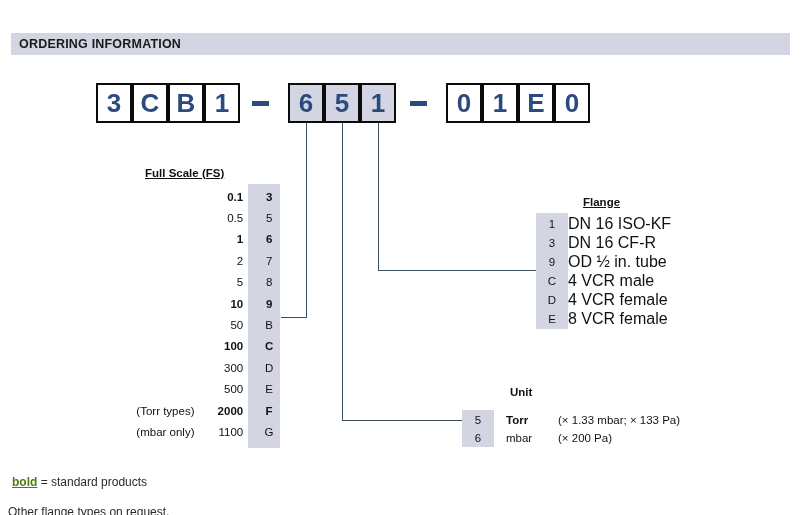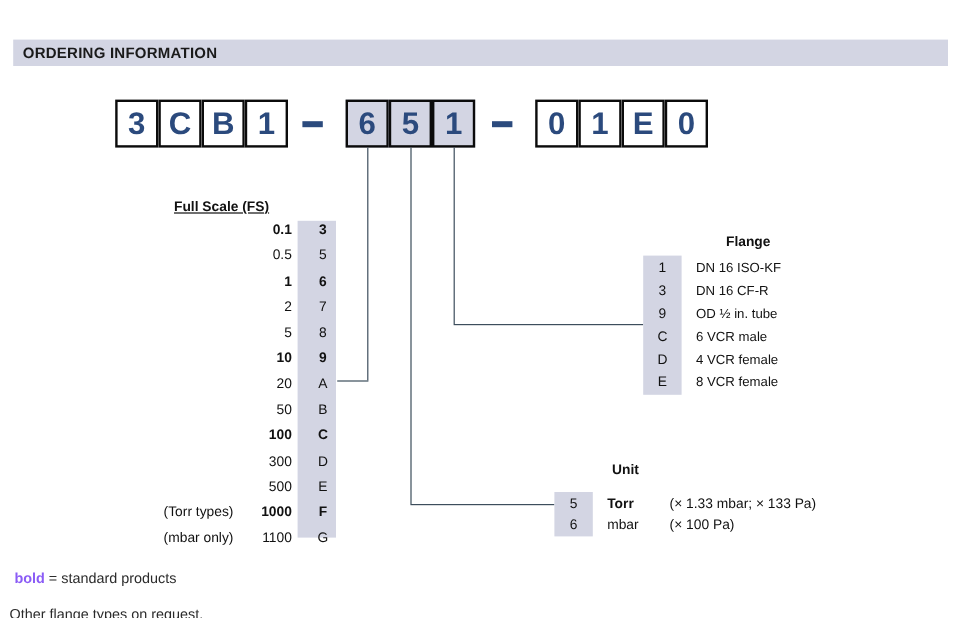--- a/index.html
+++ b/index.html
@@ -97,21 +97,21 @@
 
   
   #fs-table {
     position: absolute;
     left: 120px;
     top: 162px;
     width: 165px;
   }
   #fs-table .fs-row {
     display: flex;
-    align-items: flex-start;
+    align-items: center;
     height: 21.4px;
   }
   #fs-table .fs-note {
     width: 75px;
     text-align: right;
     font-size: 11.5px;
     color: #111111;
     padding-right: 5px;
     white-space: nowrap;
   }
@@ -143,22 +143,22 @@
     align-items: center;
     height: 19px;
   }
   #flange-table .fl-code {
     width: 32px;
     text-align: center;
     font-size: 11.5px;
     color: #111111;
   }
   #flange-table .fl-label {
-    padding-left: 12px;
-    font-size: 11px;
+    padding-left: 0;
+    font-size: 16px;
     color: #111111;
     white-space: nowrap;
   }
 
   
   #unit-table {
     position: absolute;
     left: 462px;
     top: 387px;
   }
@@ -188,21 +188,21 @@
   }
   .un-bold .un-name { font-weight: bold; }
 
   
   .footnote {
     position: absolute;
     font-size: 12px;
     color: #2b2b2b;
     white-space: nowrap;
   }
-  .footnote b { font-weight: bold; color: #8b5cf6; }
+  .footnote b { font-weight: bold; color: #4d7c0f; text-decoration: underline; }
 </style>
 </head>
 <body>
 
 <div id="page">
 
   <div id="header-bar"></div>
   <div id="header-title">ORDERING INFORMATION</div>
 
   <div class="code-box" style="left:96px;  top:59px;">3</div>
@@ -260,73 +260,68 @@
       <span class="fs-value">5</span>
       <span class="fs-code">8</span>
     </div>
     <div class="fs-row bold-row">
       <span class="fs-note"></span>
       <span class="fs-value">10</span>
       <span class="fs-code">9</span>
     </div>
     <div class="fs-row">
       <span class="fs-note"></span>
-      <span class="fs-value">20</span>
-      <span class="fs-code">A</span>
-    </div>
-    <div class="fs-row">
-      <span class="fs-note"></span>
       <span class="fs-value">50</span>
       <span class="fs-code">B</span>
     </div>
     <div class="fs-row bold-row">
       <span class="fs-note"></span>
       <span class="fs-value">100</span>
       <span class="fs-code">C</span>
     </div>
     <div class="fs-row">
       <span class="fs-note"></span>
       <span class="fs-value">300</span>
       <span class="fs-code">D</span>
     </div>
     <div class="fs-row">
       <span class="fs-note"></span>
       <span class="fs-value">500</span>
       <span class="fs-code">E</span>
     </div>
     <div class="fs-row bold-row">
       <span class="fs-note">(Torr types)</span>
-      <span class="fs-value">1000</span>
+      <span class="fs-value">2000</span>
       <span class="fs-code">F</span>
     </div>
     <div class="fs-row">
       <span class="fs-note">(mbar only)</span>
       <span class="fs-value">1100</span>
       <span class="fs-code">G</span>
     </div>
   </div>
 
-  <div class="section-title" style="left:605px; top:172px;">Flange</div>
+  <div class="section-title" style="left:583px; top:172px;text-decoration:underline;">Flange</div>
   <div class="code-col-bg" style="left:536px; top:189px; width:32px; height:116px;"></div>
   <div id="flange-table">
     <div class="fl-row">
       <span class="fl-code">1</span>
       <span class="fl-label">DN 16 ISO-KF</span>
     </div>
     <div class="fl-row">
       <span class="fl-code">3</span>
       <span class="fl-label">DN 16 CF-R</span>
     </div>
     <div class="fl-row">
       <span class="fl-code">9</span>
       <span class="fl-label">OD ½ in. tube</span>
     </div>
     <div class="fl-row">
       <span class="fl-code">C</span>
-      <span class="fl-label">6 VCR male</span>
+      <span class="fl-label">4 VCR male</span>
     </div>
     <div class="fl-row">
       <span class="fl-code">D</span>
       <span class="fl-label">4 VCR female</span>
     </div>
     <div class="fl-row">
       <span class="fl-code">E</span>
       <span class="fl-label">8 VCR female</span>
     </div>
   </div>
@@ -335,21 +330,21 @@
   <div class="code-col-bg" style="left:462px; top:386px; width:32px; height:37px;"></div>
   <div id="unit-table">
     <div class="un-row un-bold">
       <span class="un-code">5</span>
       <span class="un-name">Torr</span>
       <span class="un-conv">(× 1.33 mbar; × 133 Pa)</span>
     </div>
     <div class="un-row">
       <span class="un-code">6</span>
       <span class="un-name">mbar</span>
-      <span class="un-conv">(× 100 Pa)</span>
+      <span class="un-conv">(× 200 Pa)</span>
     </div>
   </div>
 
   <div class="footnote" style="left:12px; top:451px;">
     <b>bold</b><span> = standard products</span>
   </div>
   <div class="footnote" style="left:8px; top:481px;">Other flange types on request.</div>
 
 </div>
 

